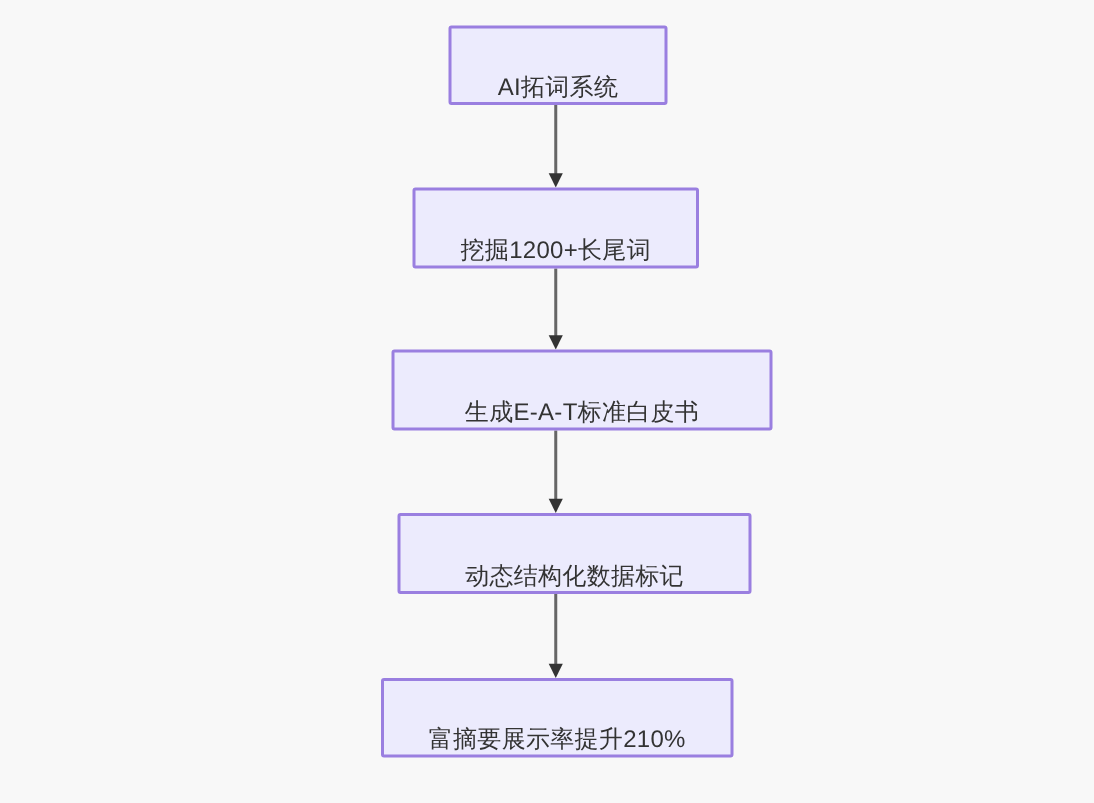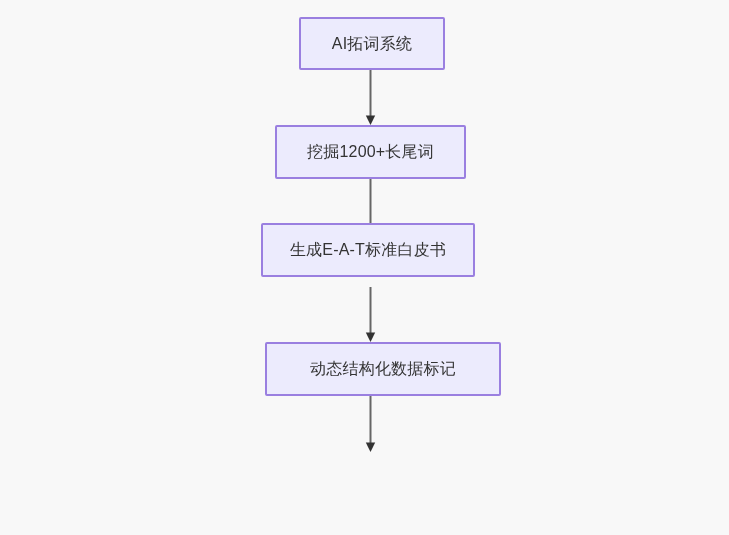--- a/index.html
+++ b/index.html
@@ -18,21 +18,21 @@
     width: 729px;
     height: 535px;
   }
   .node {
     position: absolute;
     box-sizing: border-box;
     background: #ecebfd;
     border: 2px solid #9a7fe0;
     border-radius: 2px;
     display: flex;
-    align-items: center;
+    align-items: flex-end;
     justify-content: center;
     color: #333333;
     font-size: 16px;
     line-height: 1.2;
     letter-spacing: 0.2px;
     white-space: nowrap;
   }
   .node-label {
     display: block;
   }
@@ -78,22 +78,25 @@
   </div>
 
   <div class="node" style="left:299px; top:17px; width:146px; height:53px;">
     <span class="node-label">AI拓词系统</span>
   </div>
 
   <div class="node" style="left:275px; top:125px; width:191px; height:54px;">
     <span class="node-label">挖掘1200+长尾词</span>
   </div>
 
-  <div class="node" style="left:261px; top:223px; width:214px; height:54px;">
+  <div class="node" style="left:261px; top:233px; width:254px; height:54px;">
     <span class="node-label">生成E-A-T标准白皮书</span>
   </div>
 
   <div class="node" style="left:265px; top:342px; width:236px; height:54px;">
     <span class="node-label">动态结构化数据标记</span>
   </div>
 
+  <div class="node" style="left:254px; top:452px; width:235px; height:53px;">
+    <span class="node-label">富摘要展示率提升210%</span>
+  </div>
 
 </div>
 
 </body></html>

